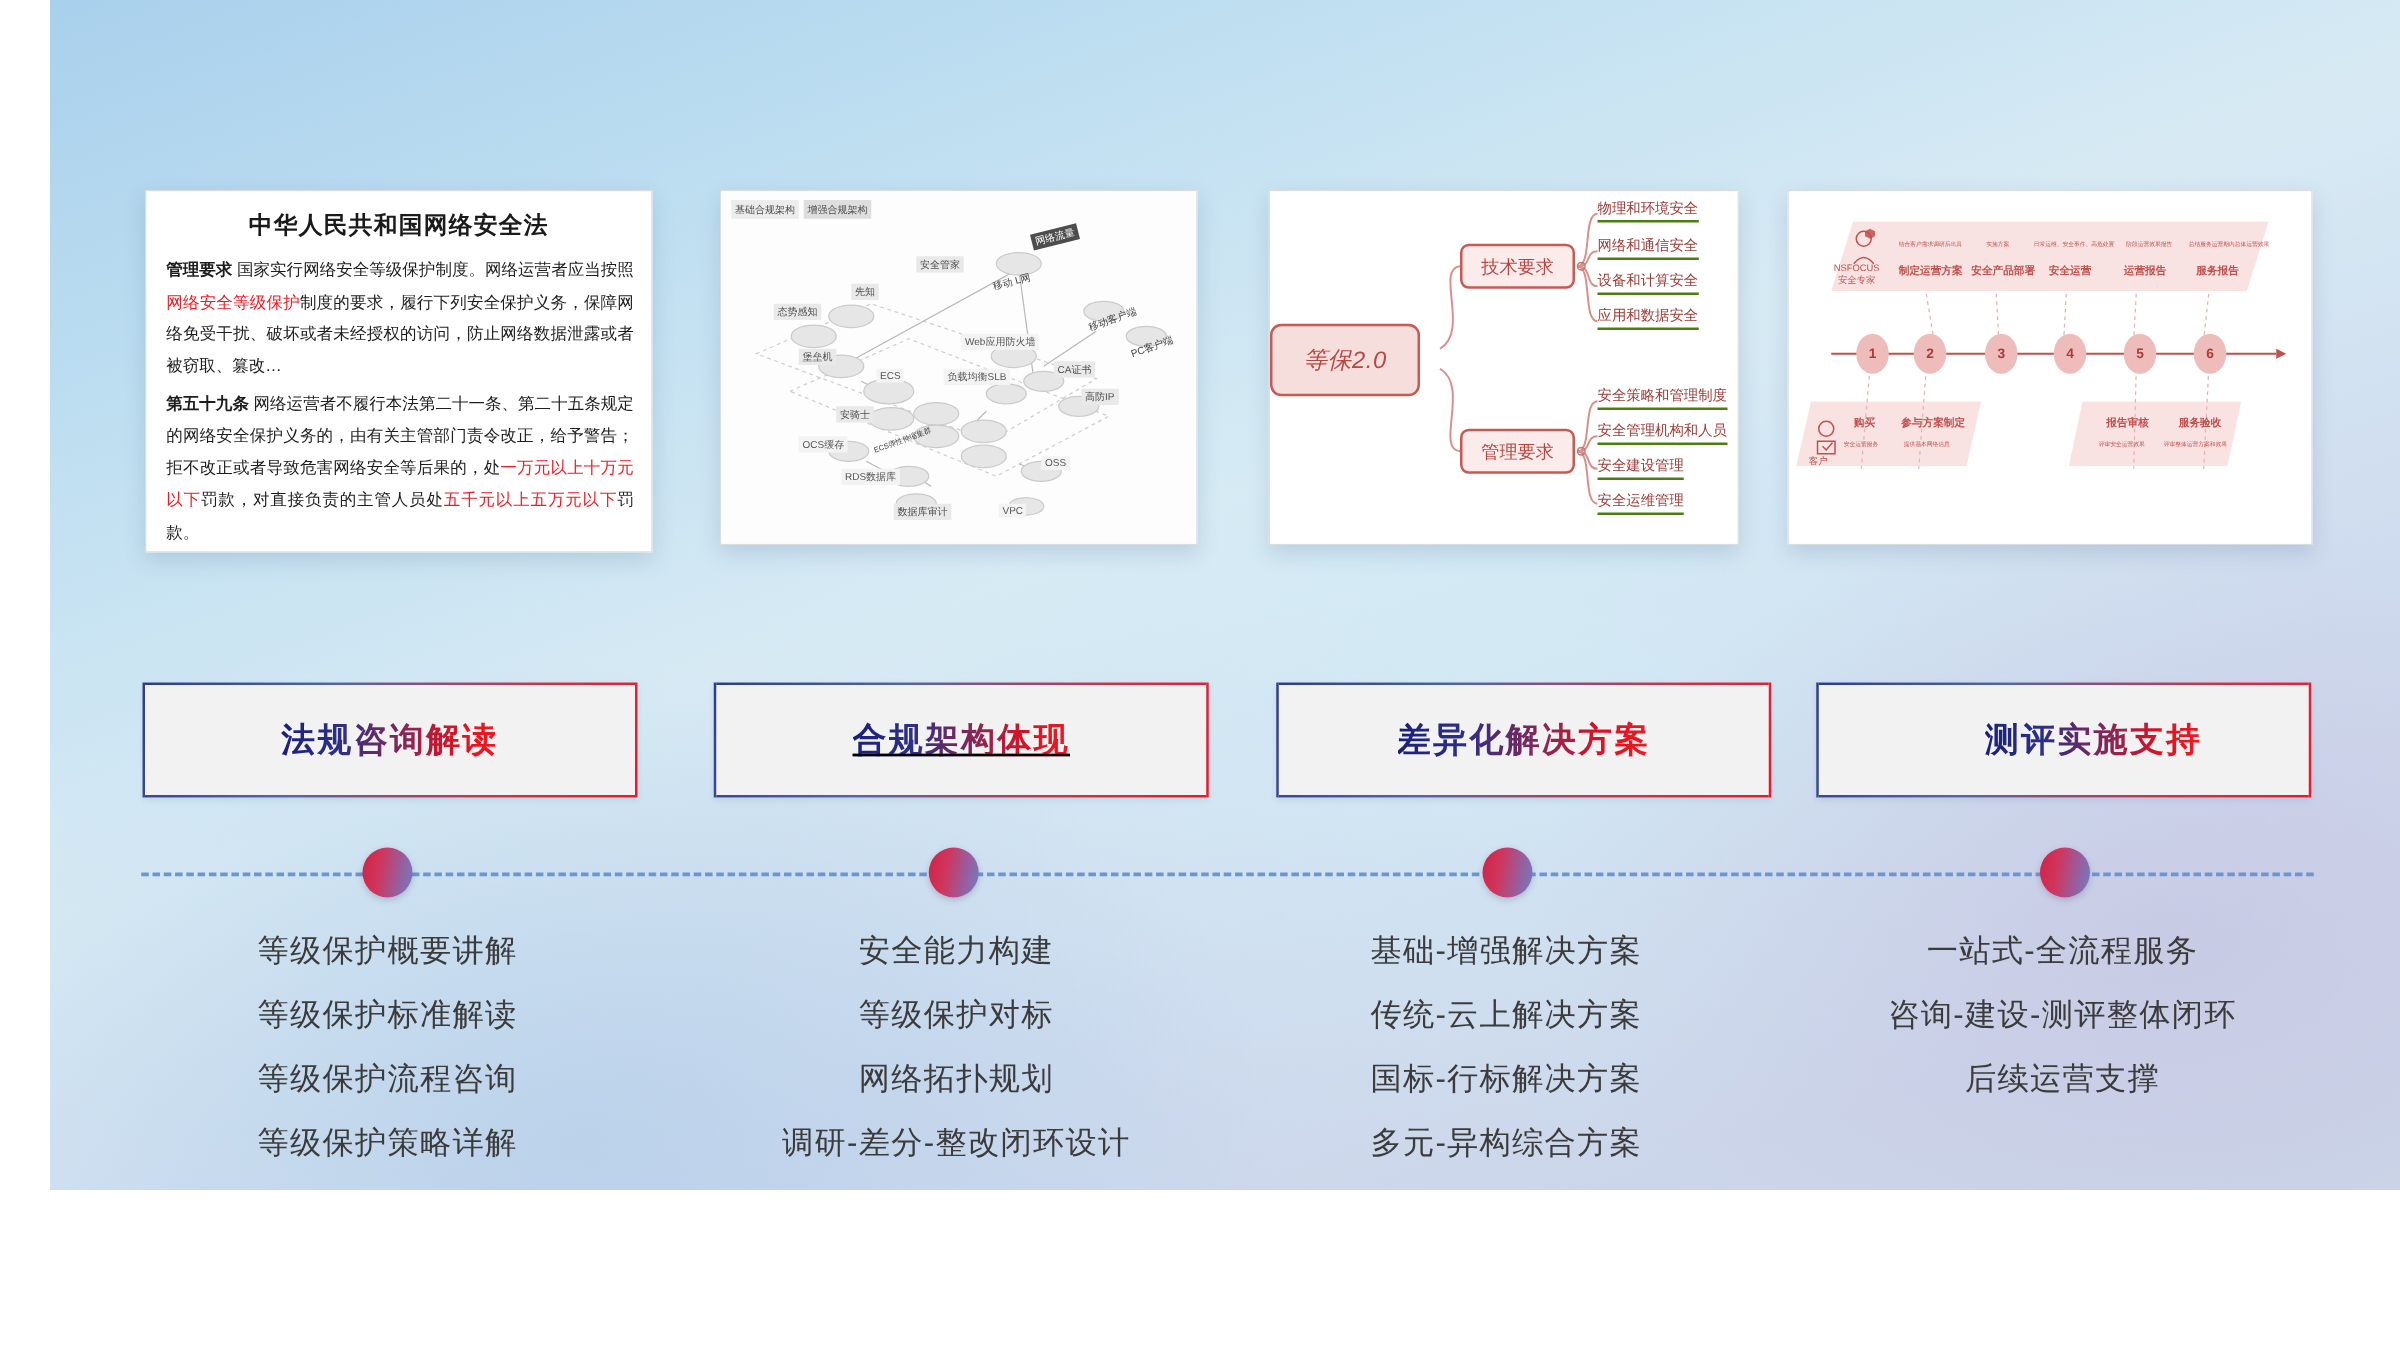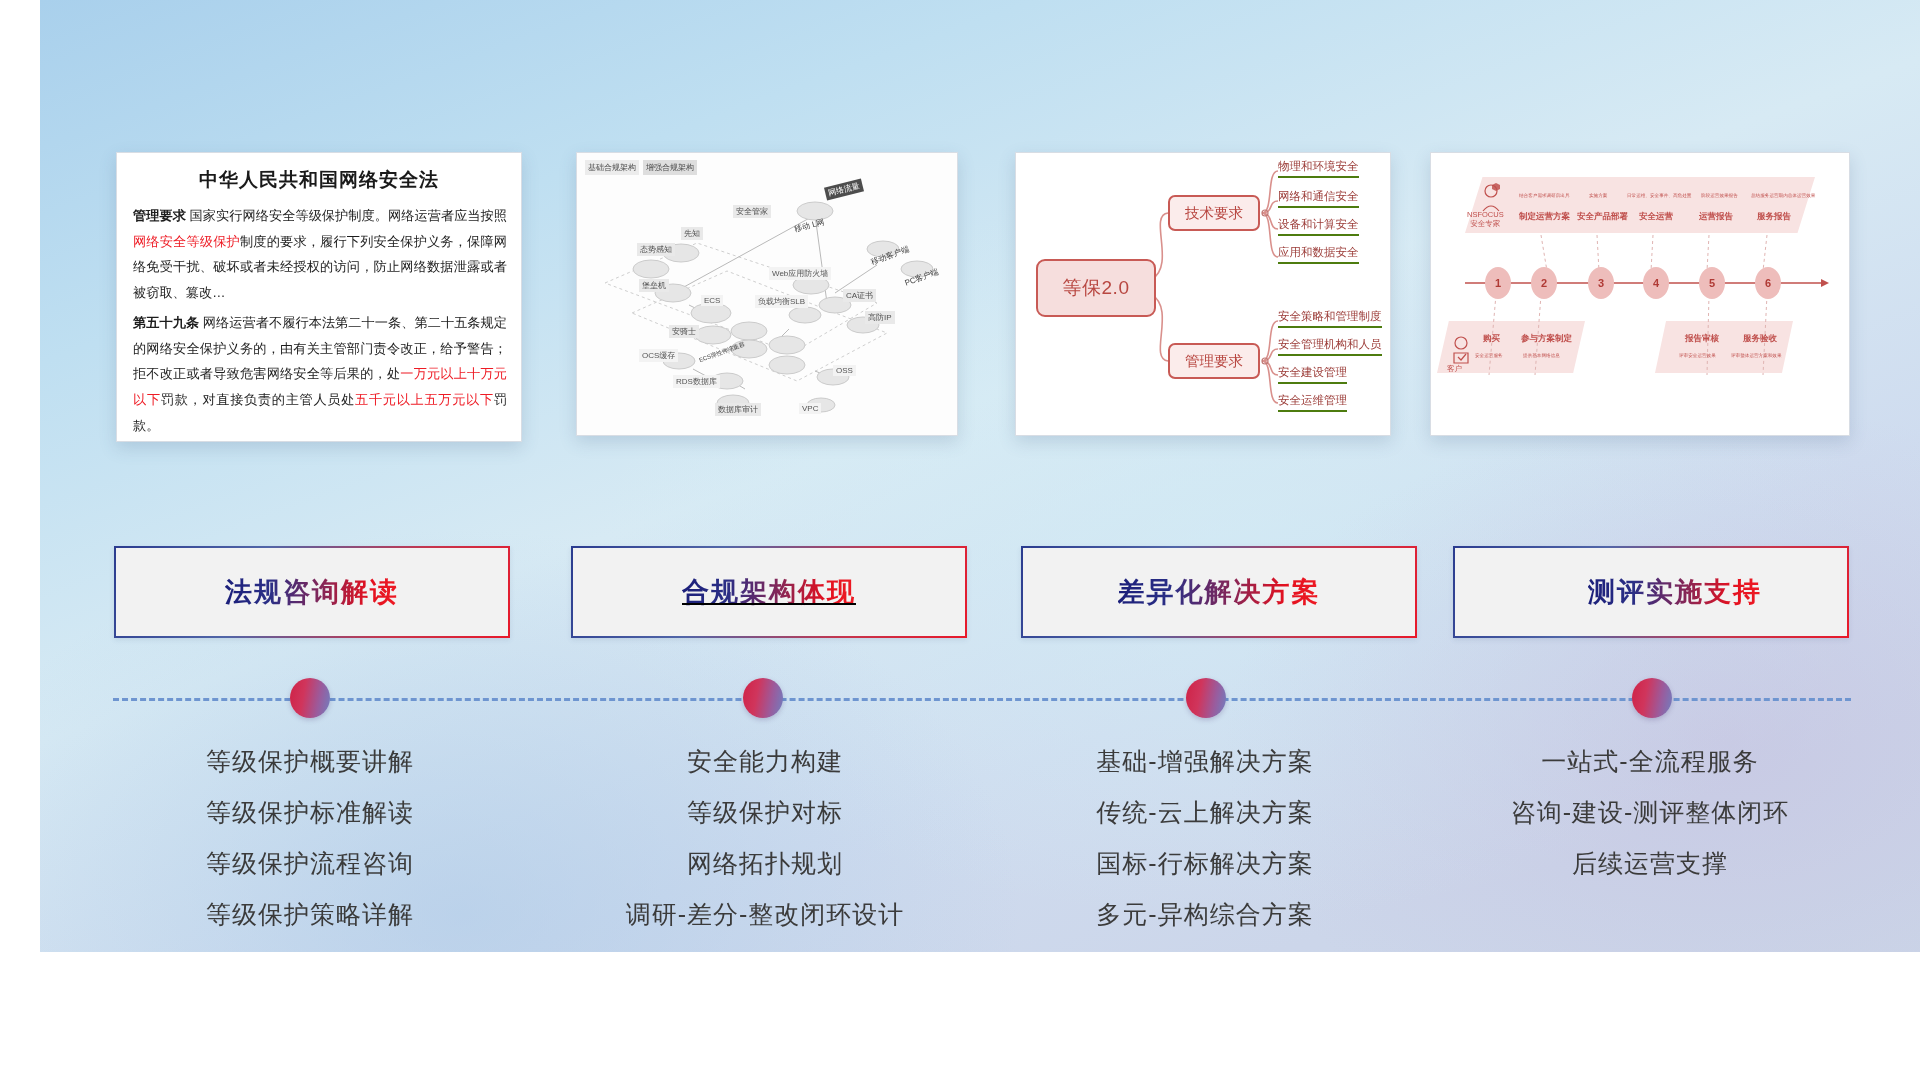--- a/index.html
+++ b/index.html
@@ -85,25 +85,25 @@
     padding: 1px 3px;
     white-space: nowrap;
   }
   .nodelabel.light { background: #f3f3f3; color: #555; }
   .nodelabel.dark  { background: #4d4d4d; color: #fff; }
   .nodelabel.plain { background: transparent; color: #3f3f3f; }
 
   
   .mindmap { position: relative; width: 100%; height: 100%; background: #fff; }
   .mm-root {
-    position: absolute; left: 20px; top: 106px;
+    position: absolute; left: 0; top: 106px;
     width: 120px; height: 58px;
     background: #f6dedd; border: 2.5px solid #c85a55; border-radius: 9px;
     display: flex; align-items: center; justify-content: center;
-    font-size: 19px; color: #b84741; letter-spacing: .5px;
+    font-size: 19px; color: #b84741; letter-spacing: .5px; font-style: italic;
   }
   .mm-branch {
     position: absolute;
     width: 92px; height: 36px;
     background: #fbeceb; border: 2px solid #c85a55; border-radius: 7px;
     display: flex; align-items: center; justify-content: center;
     font-size: 14.5px; color: #b84741;
   }
   .mm-branch.tech { left: 152px; top: 42px; }
   .mm-branch.mgmt { left: 152px; top: 190px; }
@@ -275,21 +275,21 @@
             <ellipse cx="102" cy="208" rx="16" ry="8"></ellipse>
             <ellipse cx="150" cy="228" rx="16" ry="8"></ellipse>
             <ellipse cx="156" cy="250" rx="16" ry="8"></ellipse>
             <ellipse cx="256" cy="224" rx="16" ry="8"></ellipse>
             <ellipse cx="244" cy="252" rx="14" ry="7"></ellipse>
           </g>
         </svg>
         <span class="nodelabel dark" style="left:248px; top:30px; transform:rotate(-14deg);">网络流量</span>
         <span class="nodelabel" style="left:156px; top:52px;">安全管家</span>
         <span class="nodelabel" style="left:104px; top:74px;">先知</span>
-        <span class="nodelabel" style="left:60px;  top:90px;text-align:center;">态势感知</span>
+        <span class="nodelabel" style="left:42px;  top:90px;text-align:center;">态势感知</span>
         <span class="nodelabel plain" style="left:214px; top:66px; transform:rotate(-14deg);">移动 L网</span>
         <span class="nodelabel" style="left:62px;  top:126px;">堡垒机</span>
         <span class="nodelabel light" style="left:192px; top:114px;">Web应用防火墙</span>
         <span class="nodelabel" style="left:266px; top:136px;">CA证书</span>
         <span class="nodelabel" style="left:288px; top:158px;">高防IP</span>
         <span class="nodelabel plain" style="left:290px; top:96px; transform:rotate(-20deg);">移动客户端</span>
         <span class="nodelabel plain" style="left:324px; top:118px; transform:rotate(-20deg);">PC客户端</span>
         <span class="nodelabel light" style="left:124px; top:142px;">ECS</span>
         <span class="nodelabel light" style="left:178px; top:142px;">负载均衡SLB</span>
         <span class="nodelabel" style="left:92px;  top:172px;">安骑士</span>

